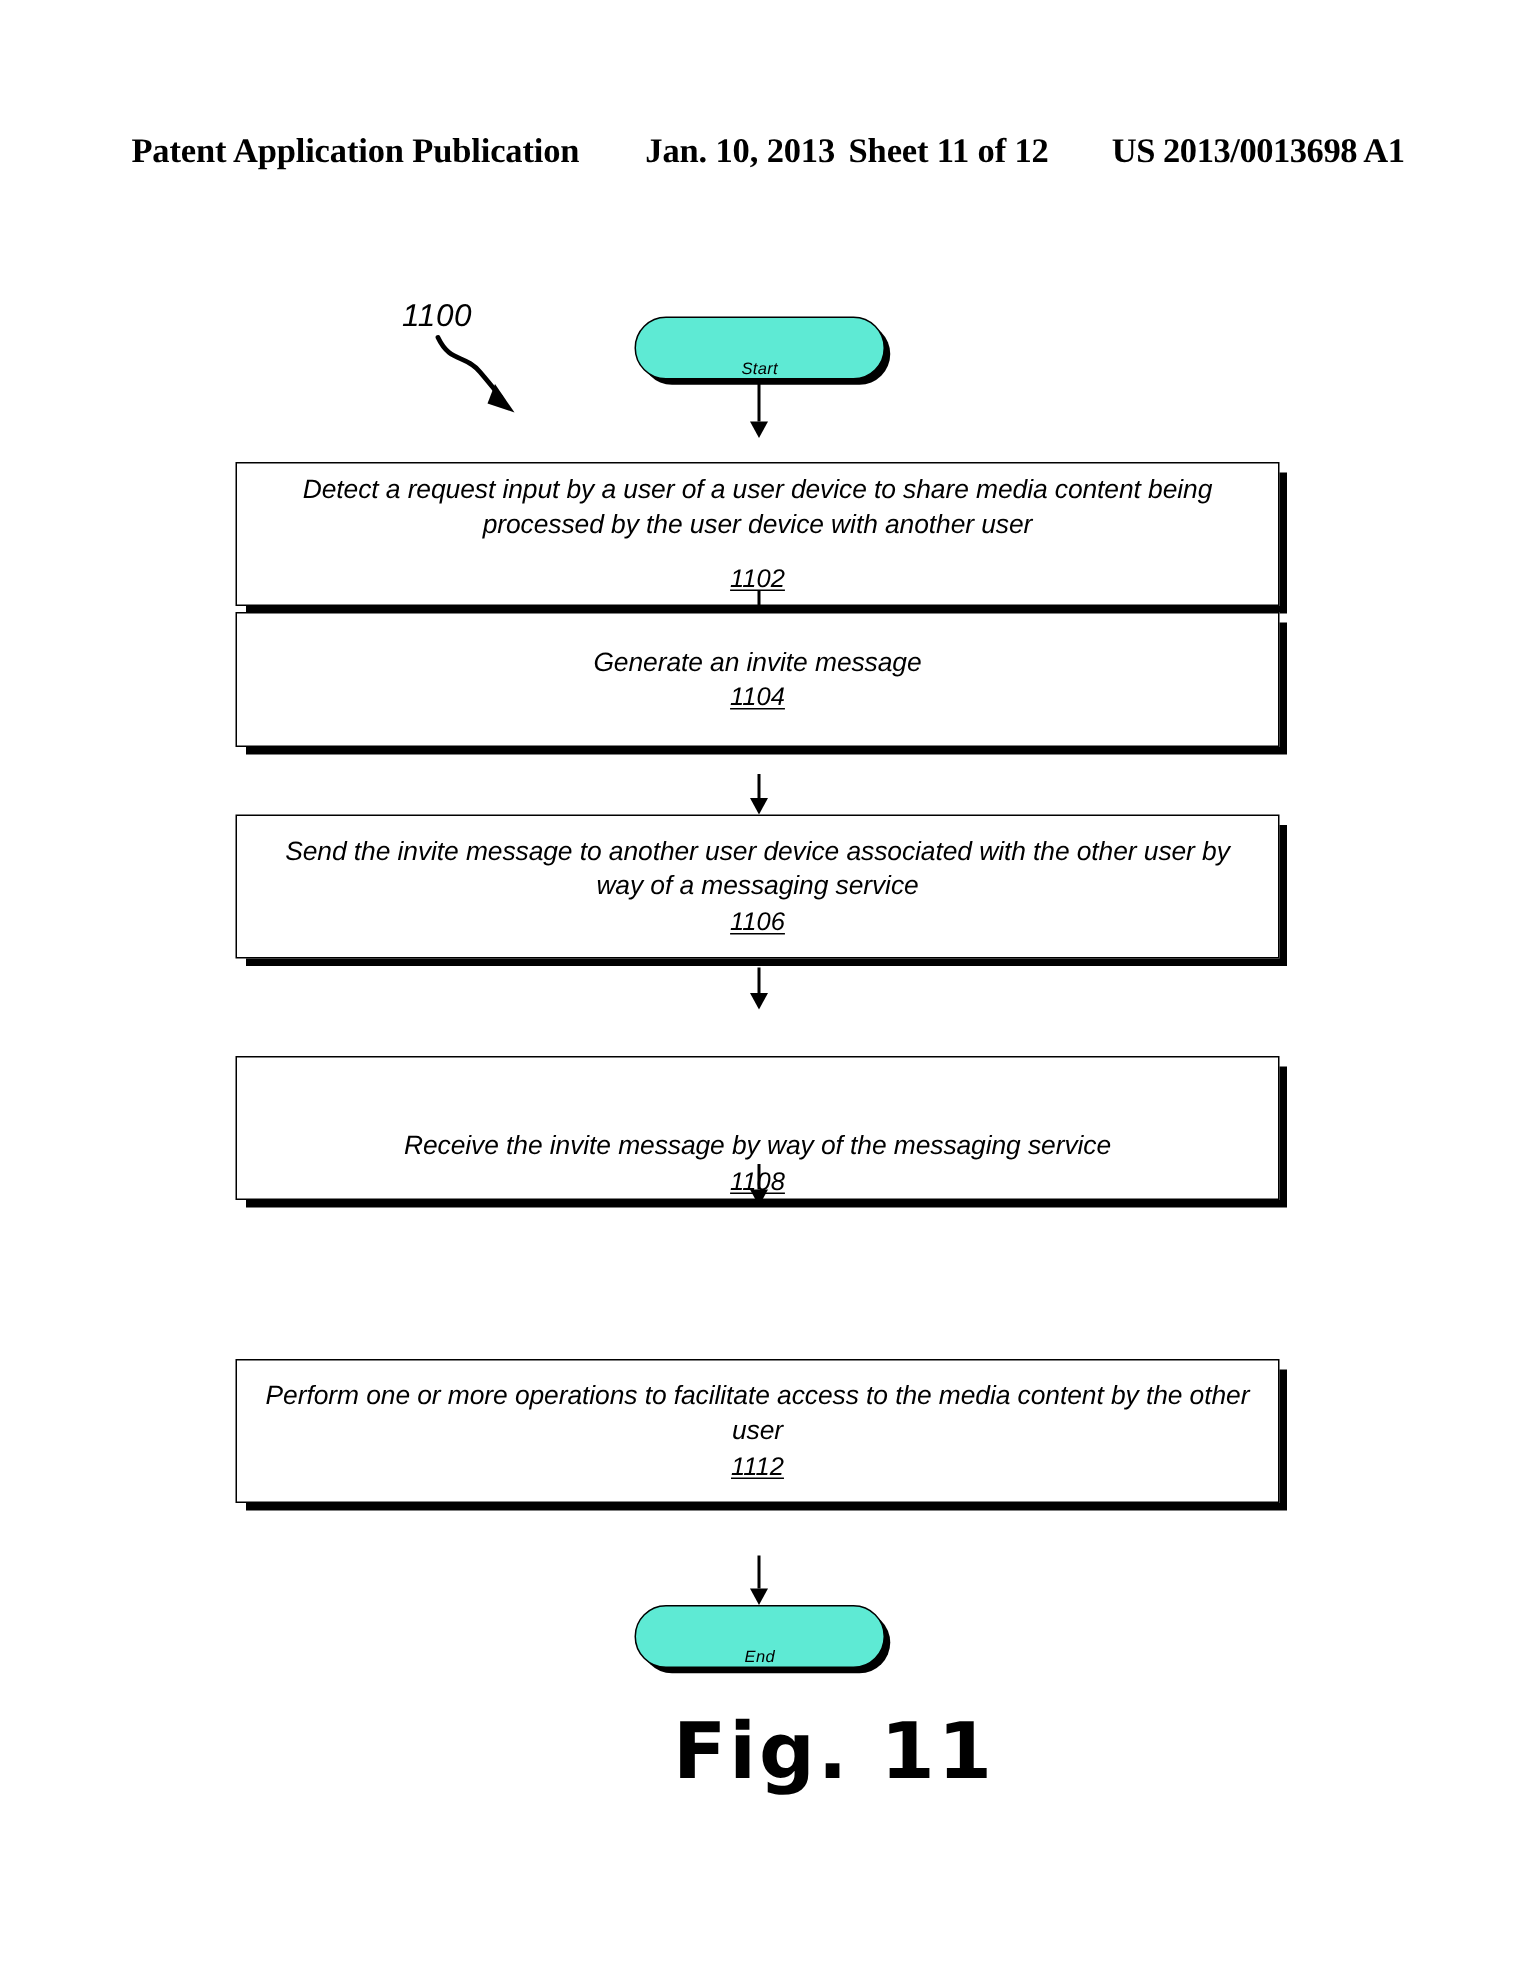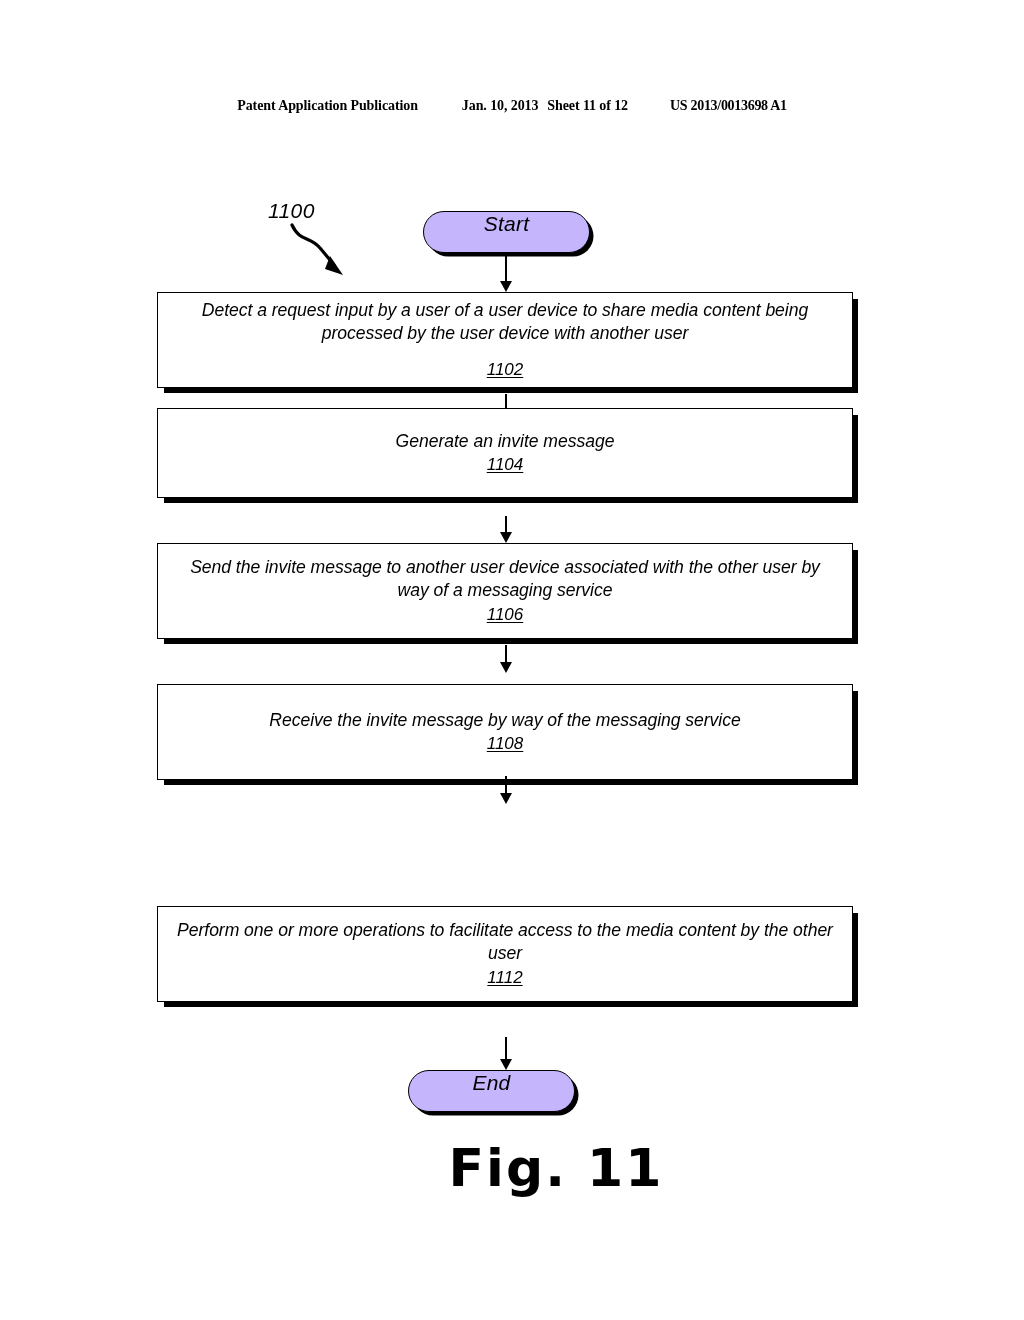--- a/index.html
+++ b/index.html
@@ -22,21 +22,21 @@
     position: absolute;
     left: 0;
     top: 88px;
     width: 1024px;
     height: 26px;
     display: flex;
     justify-content: center;
     align-items: flex-end;
     font-family: "Liberation Serif", "DejaVu Serif", serif;
     font-weight: bold;
-    font-size: 14px;
+    font-size: 23px;
     letter-spacing: -0.1px;
     white-space: nowrap;
   }
   #pub-header .seg-title { margin-right: 44px; }
   #pub-header .seg-date  { margin-right: 9px; font-family: Liberation Serif, serif; }
   #pub-header .seg-sheet { margin-right: 42px; }
   #pub-header .seg-number { letter-spacing: -0.3px; }
 
   
   #flow {
@@ -62,32 +62,32 @@
     left: 288px;
     top: 222px;
     width: 64px;
     height: 56px;
   }
 
   
   .pill {
     position: absolute;
     box-sizing: border-box;
-    background: #c4b5fd;
+    background: #5eead4;
     border: 1.6px solid #000000;
     border-radius: 999px;
     display: flex;
-    align-items: flex-start;
+    align-items: flex-end;
     justify-content: center;
-    font-size: 21px;
+    font-size: 11px;
     letter-spacing: 0.2px;
     box-shadow: 4px 4px 0 -0.5px #000000;
   }
   #pill-start { left: 423px; top: 211px; width: 167px; height: 42px; }
-  #pill-end   { left: 408px; top: 1070px; width: 167px; height: 42px; }
+  #pill-end   { left: 423px; top: 1070px; width: 167px; height: 42px; }
 
   
   .proc {
     position: absolute;
     box-sizing: border-box;
     left: 157px;
     width: 696px;
     background: #ffffff;
     border: 1.5px solid #000000;
     box-shadow: 6px 6px 0 -1px #000000;
@@ -105,24 +105,24 @@
     max-width: 660px;
   }
   .proc .pref {
     font-size: 17px;
     line-height: 1.32;
     text-decoration: underline;
     text-underline-offset: 2px;
     margin-top: 1px;
   }
 
-  #box-1102 { top: 292px;  height: 96px; gap: 13px; }
+  #box-1102 { top: 308px;  height: 96px; gap: 13px; }
   #box-1104 { top: 408px;  height: 90px; }
   #box-1106 { top: 543px;  height: 96px; }
-  #box-1108 { top: 684px;  height: 96px; }
+  #box-1108 { top: 704px;  height: 96px; justify-content: flex-end; }
   #box-1110 { top: 804px;  height: 96px; }
   #box-1112 { top: 906px;  height: 96px; }
 
   
   .conn {
     position: absolute;
     left: 499px;
     width: 14px;
   }
   .conn .shaft {

